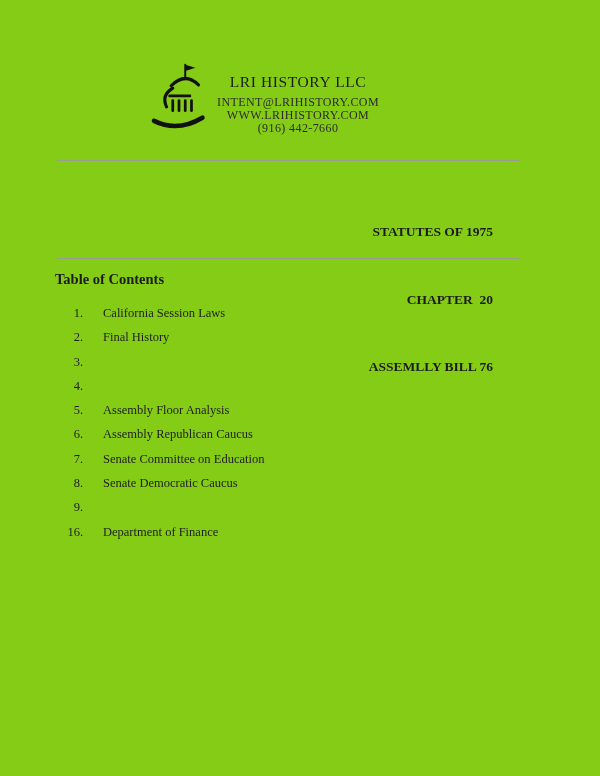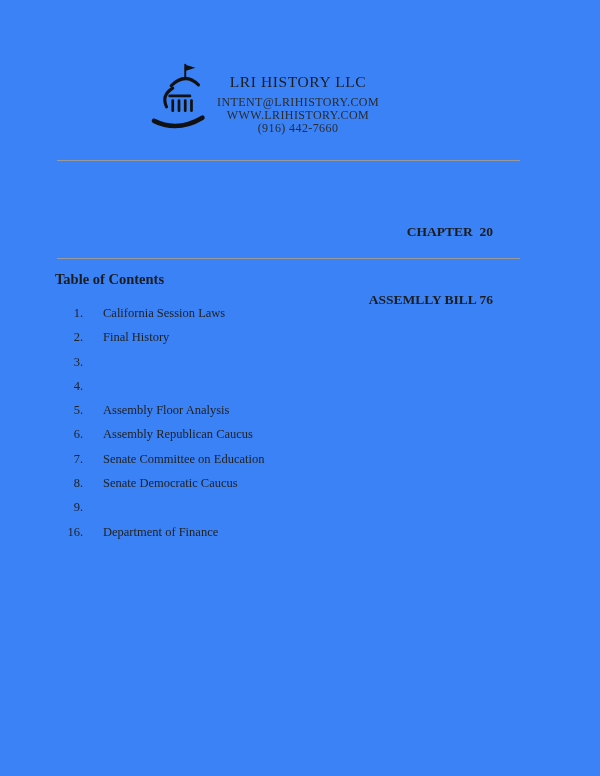--- a/index.html
+++ b/index.html
@@ -1,20 +1,20 @@
 <!DOCTYPE html>
 <html><head>
 <meta charset="utf-8">
 <style>
   html,body{margin:0;padding:0;background:#ffffff;}
   .page{
     position:relative;
     width:600px;
     height:776px;
-    background:#3b82f6;
+    background:#84cc16;
     font-family:"Liberation Serif","DejaVu Serif",serif;
     color:#1f1f1f;
     overflow:hidden;
   }
   
   .logo{
     position:absolute;
     left:140px;
     top:60px;
     width:78px;
@@ -120,20 +120,21 @@
   <div class="header-text">
     <div class="company-name">LRI HISTORY LLC</div>
     <div class="contact-line">INTENT@LRIHISTORY.COM</div>
     <div class="contact-line">WWW.LRIHISTORY.COM</div>
     <div class="contact-line">(916) 442-7660</div>
   </div>
 
   <div class="rule rule-1"></div>
 
   <div class="bill-info">
+    <div>STATUTES OF 1975</div>
     <div>CHAPTER  20</div>
     <div>ASSEMLLY BILL 76</div>
   </div>
 
   <div class="rule rule-2"></div>
 
   <div class="toc-title">Table of Contents</div>
   <div class="toc-list">
       <div class="toc-item">
         <span class="toc-num">1.</span>

